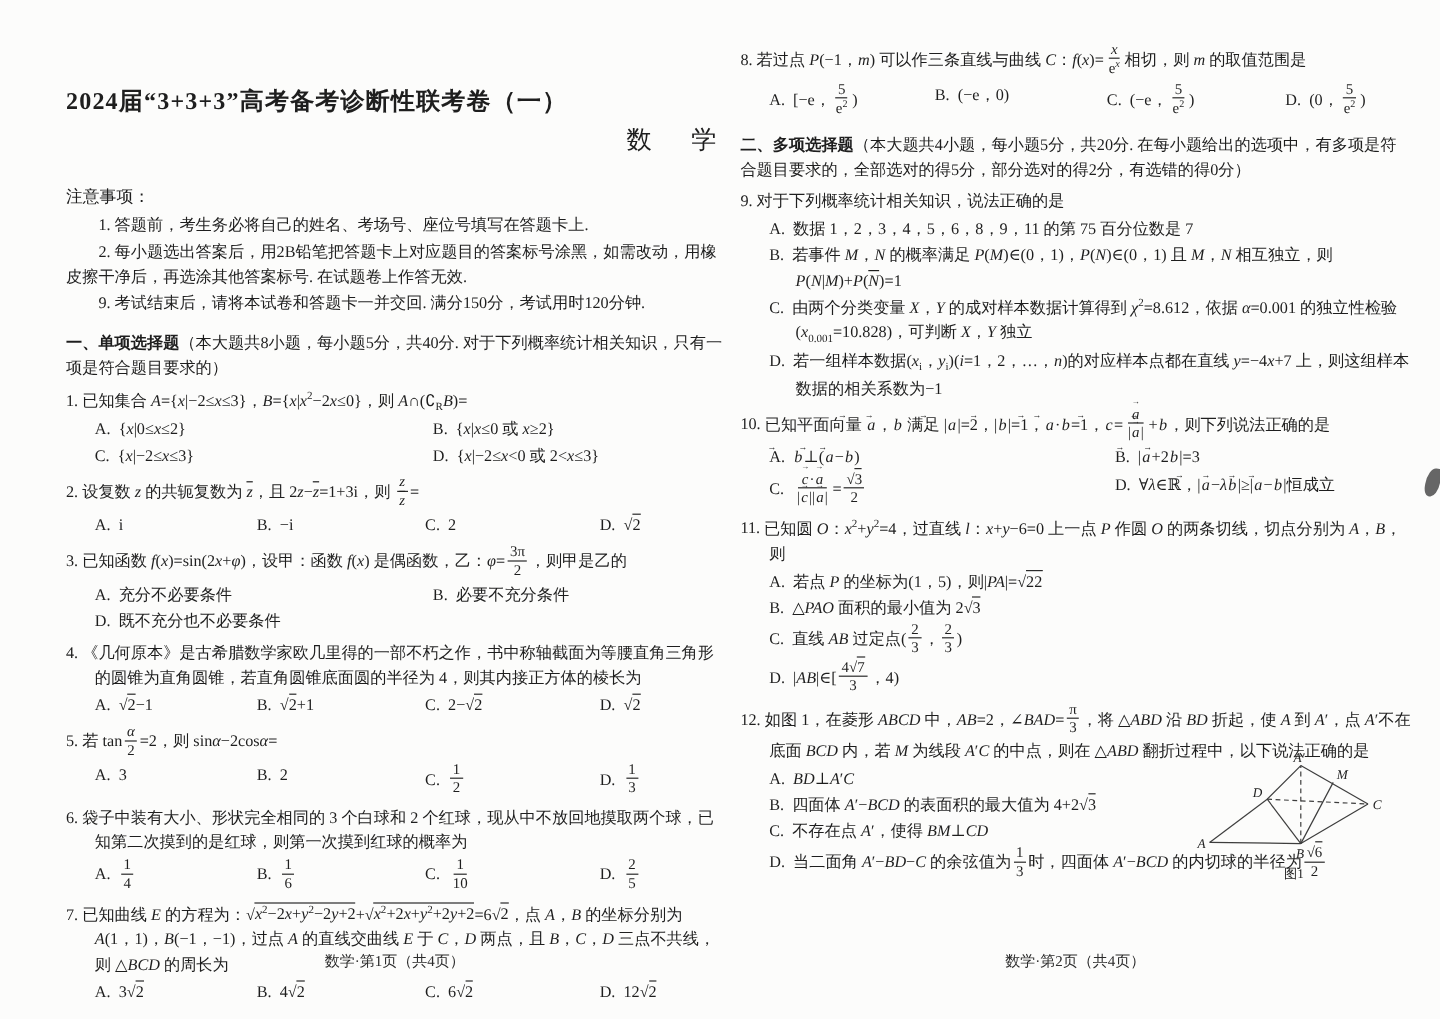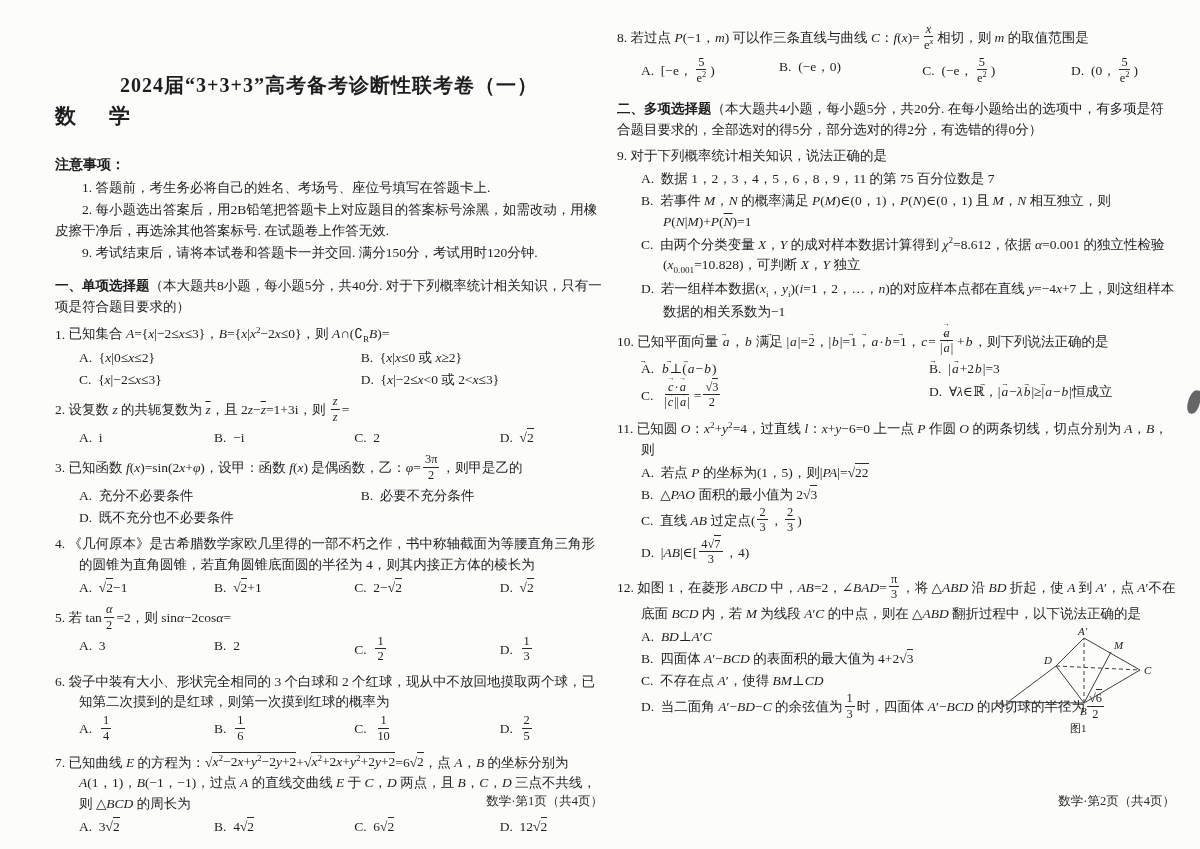--- a/index.html
+++ b/index.html
@@ -5,23 +5,23 @@
   html,body{margin:0;padding:0}
   body{
     width:1200px;height:849px;position:relative;overflow:hidden;
     background:#fcfcfb;color:#1e1e1e;
     font-family:"Liberation Serif","DejaVu Serif","DejaVu Sans",serif;
     font-size:13.5px;line-height:1.5;
   }
   .col{position:absolute;top:0}
   .colL{left:55px;width:548px}
   .colR{left:617px;width:560px}
-  .t1{font-size:20px;font-weight:bold;text-align:center;margin:72px 0 0;letter-spacing:1px;line-height:1.35}
-  .t2{font-size:21px;font-weight:bold;text-align:left;margin:4px 0 24px;letter-spacing:6px;line-height:1.3}
-  .notice-h{font-weight:bold;margin:0 0 2px;font-size:14px}
+  .t1{font-size:20px;font-weight:bold;text-align:left;margin:72px 0 0;letter-spacing:1px;line-height:1.35}
+  .t2{font-size:21px;font-weight:normal;text-align:right;margin:4px 0 24px;letter-spacing:6px;line-height:1.3}
+  .notice-h{font-weight:normal;margin:0 0 2px;font-size:14px}
   .notice{margin:0;text-indent:2em;line-height:1.6}
   .sec{margin:12px 0 5px;line-height:1.55}
   .sec b{font-weight:bold}
   .q{margin:0 0 6px}
   .stem{padding-left:24px;text-indent:-24px;line-height:1.55}
   .qno{display:inline}
   .opts{display:grid;padding-left:24px;column-gap:4px;row-gap:2px;margin-top:2px}
   .c1{grid-template-columns:100%}
   .c2{grid-template-columns:53% 45%}
   .c4{grid-template-columns:25% 26% 27% 20%}
@@ -30,21 +30,21 @@
   i{font-style:italic}
   sup,sub{font-size:0.68em}
   .f{display:inline-flex;flex-direction:column;align-items:center;vertical-align:middle;
      line-height:1.15;font-size:0.92em;margin:0 2px;transform:translateY(-2px);text-indent:0}
   .f>span{padding:0 2px;display:block}
   .f>span:first-child{border-bottom:1px solid #2a2a2a}
   .ov{border-top:1.2px solid #2a2a2a;padding-top:1px}
   .bar{text-decoration:overline}
   .v{font-style:italic;position:relative;padding:0 1px}
   .v::before{content:"→";position:absolute;top:-0.80em;left:8%;font-size:0.55em;letter-spacing:0}
-  .foot{position:absolute;top:792px;text-align:right;font-size:12.5px;color:#2b2b2b}
+  .foot{position:absolute;top:792px;text-align:center;font-size:12.5px;color:#2b2b2b}
   .f1{left:55px;width:548px}
   .f2{left:617px;width:558px}
   .fig{position:absolute;left:996px;top:626px;width:182px;height:118px}
   .smudge{position:absolute;left:1188px;top:390px;width:12px;height:24px;background:#4b4b4b;
           border-radius:60% 20% 55% 35%;transform:rotate(10deg);opacity:.85}
 </style>
 </head>
 <body>
 
 <div class="col colL">
@@ -148,21 +148,21 @@
     <div class="stem"><span class="qno">7.</span> <span>已知曲线 <i>E</i> 的方程为：√<span class="ov"><i>x</i><sup>2</sup>−2<i>x</i>+<i>y</i><sup>2</sup>−2<i>y</i>+2</span>+√<span class="ov"><i>x</i><sup>2</sup>+2<i>x</i>+<i>y</i><sup>2</sup>+2<i>y</i>+2</span>=6√<span class="ov">2</span>，点 <i>A</i>，<i>B</i> 的坐标分别为 <i>A</i>(1，1)，<i>B</i>(−1，−1)，过点 <i>A</i> 的直线交曲线 <i>E</i> 于 <i>C</i>，<i>D</i> 两点，且 <i>B</i>，<i>C</i>，<i>D</i> 三点不共线，则 △<i>BCD</i> 的周长为</span></div>
     <div class="opts c4">
       <span class="opt">A. 3√<span class="ov">2</span></span>
       <span class="opt">B. 4√<span class="ov">2</span></span>
       <span class="opt">C. 6√<span class="ov">2</span></span>
       <span class="opt">D. 12√<span class="ov">2</span></span>
     </div>
   </div>
 </div>
 
-<div class="col colR" style="padding-top:24px">
+<div class="col colR" style="padding-top:36px">
   <div class="q">
     <div class="stem"><span class="qno">8.</span> <span>若过点 <i>P</i>(−1，<i>m</i>) 可以作三条直线与曲线 <i>C</i>：<i>f</i>(<i>x</i>)=<span class="f">
             <span><i>x</i></span>
             <span>e<sup><i>x</i></sup></span>
           </span>相切，则 <i>m</i> 的取值范围是</span></div>
     <div class="opts c4">
       <span class="opt">A. [−e，<span class="f">
             <span>5</span>
             <span>e<sup>2</sup></span>
           </span>)</span>

